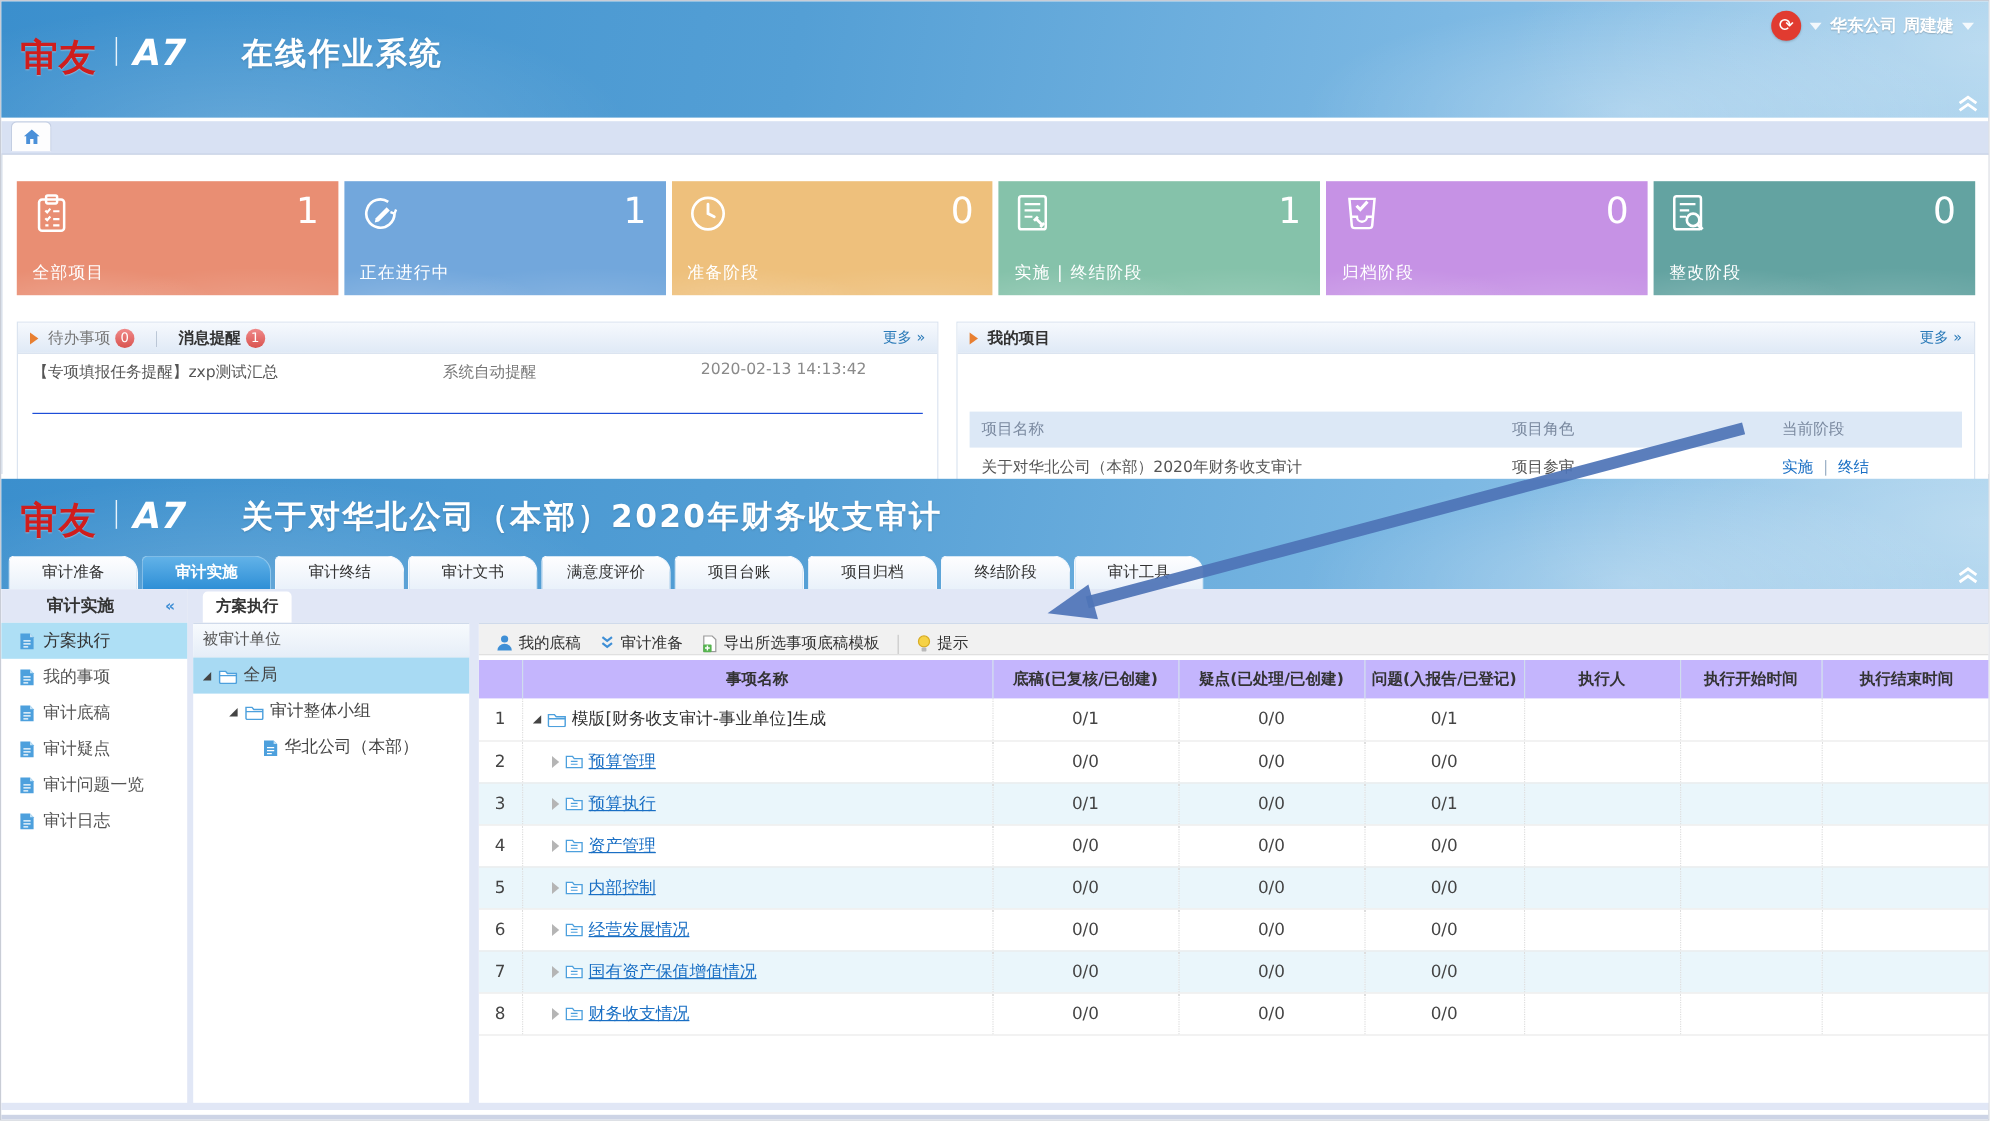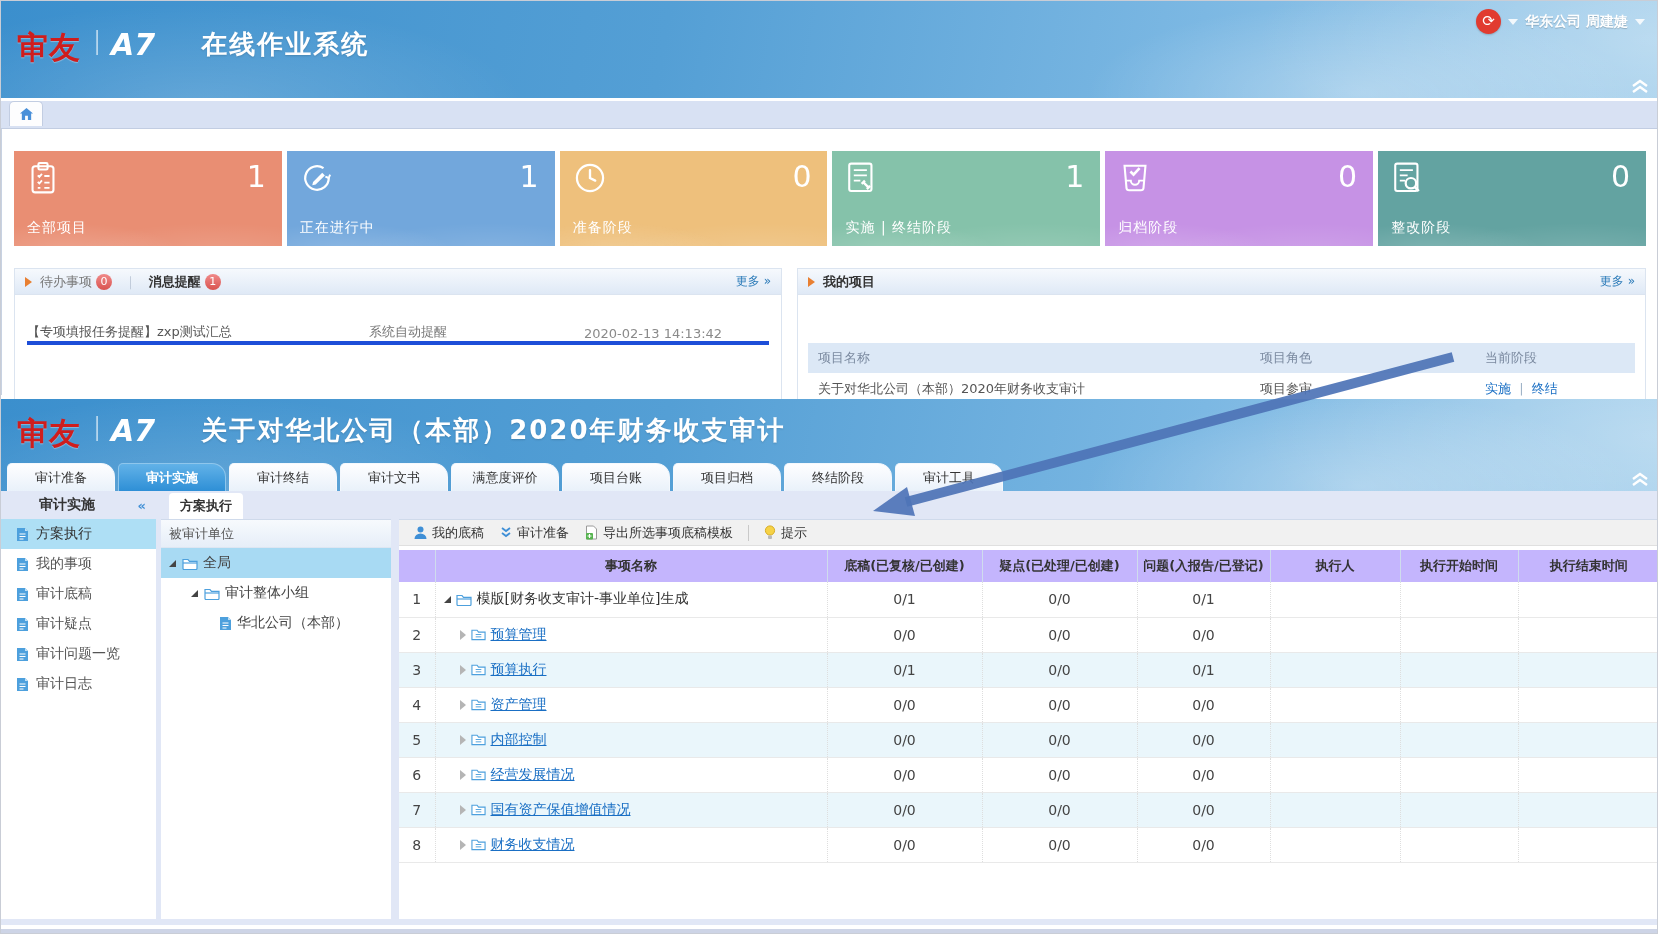--- a/index.html
+++ b/index.html
@@ -49,21 +49,21 @@
   .panel { border:1px solid #dbe4f0; background:#fff; }
   .panel-left { width:768px; }
   .panel-right { flex:1; }
   .panel-hd { height:26px; background:linear-gradient(#f6f9fd,#dfe9f6); border-bottom:1px solid #dbe4f0; display:flex; align-items:center; padding:0 10px; gap:6px; }
   .tri-or { width:0; height:0; border-top:5px solid transparent; border-bottom:5px solid transparent; border-left:7px solid #e87f31; margin-right:2px; }
   .hd-tab { font-size:13px; color:#777; cursor:pointer; display:flex; align-items:center; gap:4px; }
   .hd-tab.on { color:#333; font-weight:bold; }
   .badge { min-width:16px; height:16px; padding:0 3px; border-radius:9px; background:linear-gradient(#f08a8a,#d9534f); color:#fff; font-size:11px; line-height:16px; text-align:center; font-weight:normal; }
   .hd-sep { color:#b9c4d4; margin:0 6px; }
   .more { margin-left:auto; color:#2a7ab8; font-size:12px; cursor:pointer; }
-  .todo-row { display:flex; align-items:flex-end; height:44px; margin:6px 12px 0 12px; border-bottom:4px solid #1d4ed8; }
+  .todo-row { display:flex; align-items:flex-start; height:44px; margin:6px 12px 0 12px; border-bottom:1px solid #1d4ed8; }
   .todo-title { flex:1; color:#555; }
   .todo-src { width:215px; color:#777; }
   .todo-time { width:185px; color:#8a8a8a; }
   .proj-table { margin:10px 10px 0 10px; }
   .pt-hrow { display:flex; height:30px; align-items:center; background:#dce8f6; color:#7b8aa0;margin-top:48px; }
   .pt-row { display:flex; height:32px; align-items:center; border-bottom:1px solid #eee; color:#555; }
   .pt-c1 { flex:1; padding-left:10px; } .pt-c2 { width:225px; } .pt-c3 { width:150px; }
   .stage-link { color:#1a6fc4; cursor:pointer; }
   .stage-sep { color:#9fb3c8; margin:0 4px; }
 
@@ -88,21 +88,21 @@
   .subtab { position:absolute; left:168px; top:2px; width:74px; height:26px; background:#fff; border-radius:4px 4px 0 0; text-align:center; line-height:26px; font-weight:bold; color:#333; cursor:pointer; }
 
   .tree-panel { position:absolute; left:160px; top:28px; width:230px; bottom:6px; background:#fff; border-top:1px solid #cfdaeb; }
   .tree-hd { height:28px; background:linear-gradient(#f7fafd,#e6eef8); border-bottom:1px solid #dde6f2; line-height:28px; padding-left:8px; color:#555; }
   .tnode { height:30px; display:flex; align-items:center; gap:5px; cursor:pointer; color:#444; font-size:14px; }
   .tnode.sel { background:#a8daf3; }
   .tcaret { width:0; height:0; border-bottom:7px solid #444; border-left:7px solid transparent; margin-right:1px; }
   .ind0{padding-left:8px;} .ind1{padding-left:30px;} .ind2{padding-left:58px;}
 
   .main-panel { position:absolute; left:398px; right:0; top:28px; bottom:6px; background:#fff; border-top:1px solid #cfdaeb; overflow:hidden; }
-  .toolbar { height:26px; background:#f1f1f1; border-bottom:1px solid #e0e0e0; display:flex; align-items:center; gap:6px; padding-left:10px; }
+  .toolbar { height:26px; background:#f1f1f1; border-bottom:1px solid #e0e0e0; display:flex; align-items:flex-end; gap:6px; padding-left:10px; }
   .tb-item { display:flex; align-items:center; gap:5px; color:#333; cursor:pointer; padding:0 5px; }
   .tb-sep { width:1px; height:16px; background:#c9c9c9; margin:0 4px; }
 
   table.items { border-collapse:collapse; table-layout:fixed; width:1260px; margin-top:4px; }
   table.items col.c-num{width:36px;} table.items col.c-name{width:392px;}
   table.items col.c-d{width:155px;} table.items col.c-q{width:155px;} table.items col.c-i{width:133px;}
   table.items col.c-p{width:130px;} table.items col.c-t1{width:118px;} table.items col.c-t2{width:141px;}
   table.items th { background:#c4b5fd; height:32px; font-size:13px; color:#333; font-weight:bold; border-right:1px solid #cfdced; }
   table.items th:last-child{border-right:none;}
   table.items td { height:35px; border-bottom:1px solid #e9e9e9; border-right:1px dotted #dedede; text-align:center; color:#444; font-size:14px; }

